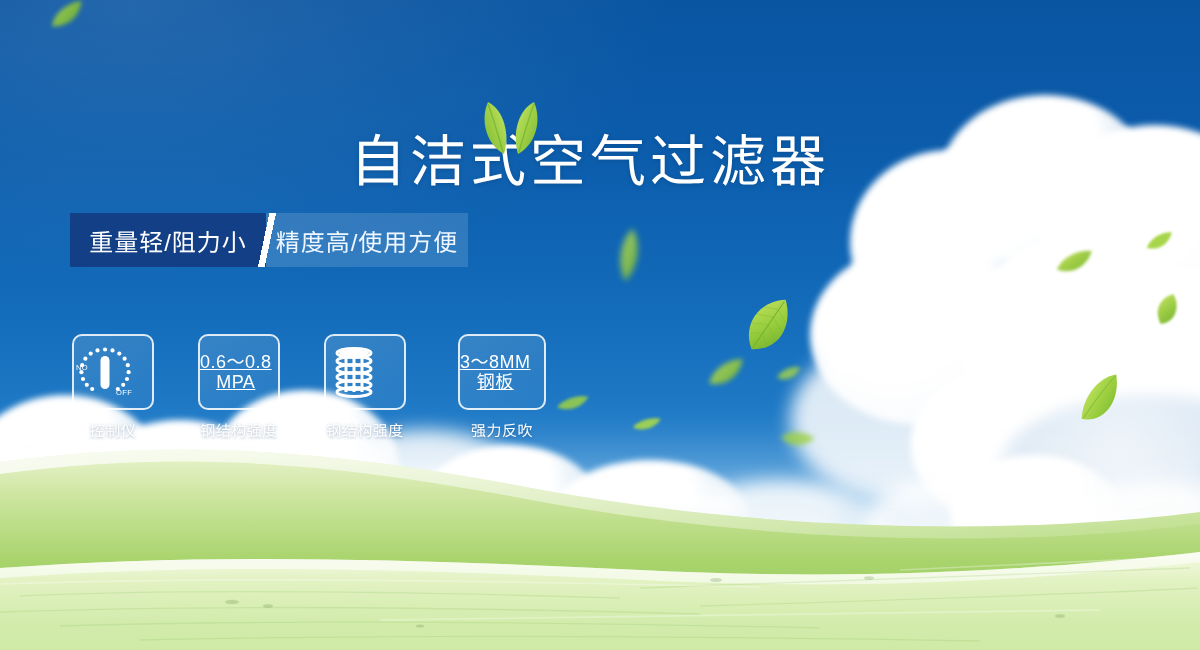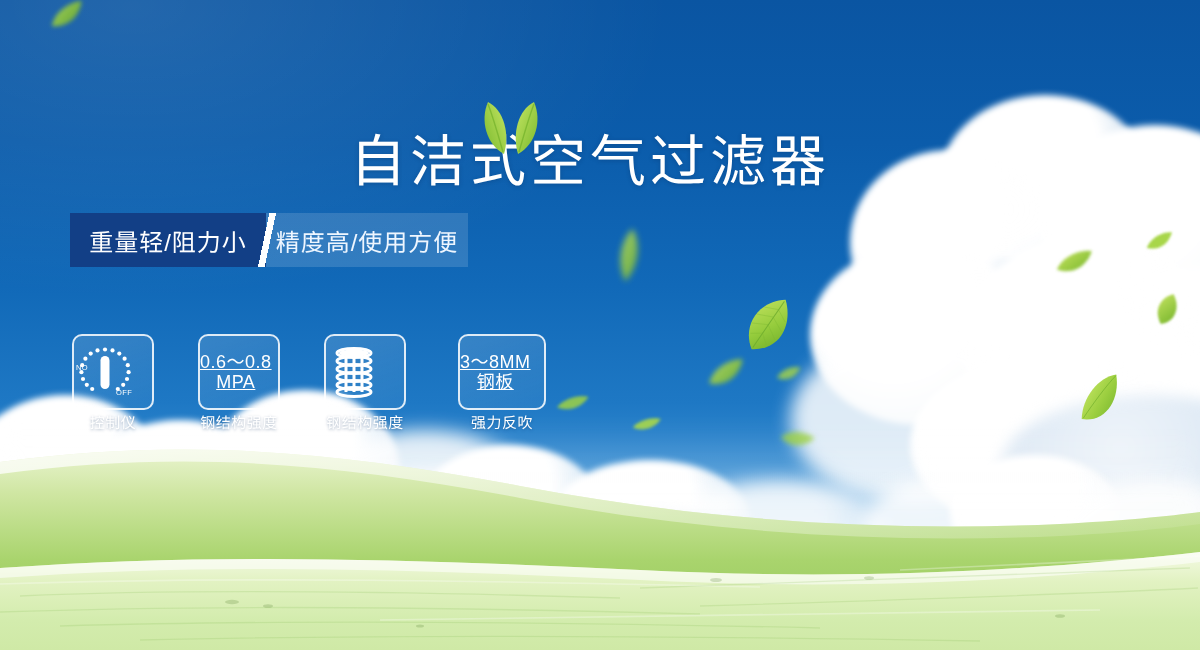--- a/index.html
+++ b/index.html
@@ -92,21 +92,21 @@
     border-radius:10px;
     background:linear-gradient(160deg, rgba(255,255,255,.14) 0%, rgba(255,255,255,.04) 100%);
     display:flex;align-items:center;justify-content:flex-start;
     box-sizing:border-box;
   }
   .feat-text{
     color:#ffffff;text-align:center;line-height:1.12;font-size:18px;letter-spacing:.5px;text-decoration:underline;
   }
   .feat-text .l2{display:block;}
   .feat-label{
-    margin-top:1px;font-size:15px;color:#ffffff;white-space:nowrap;letter-spacing:.5px;
+    margin-top:9px;font-size:15px;color:#ffffff;white-space:nowrap;letter-spacing:.5px;
     text-shadow:0 1px 3px rgba(0,40,90,.35);
   }
   .feat-wide2{width:104px;}
   .feat-wide2 .feat-box{width:88px;}
 </style>
 </head>
 <body>
 
 <div class="banner">
 

